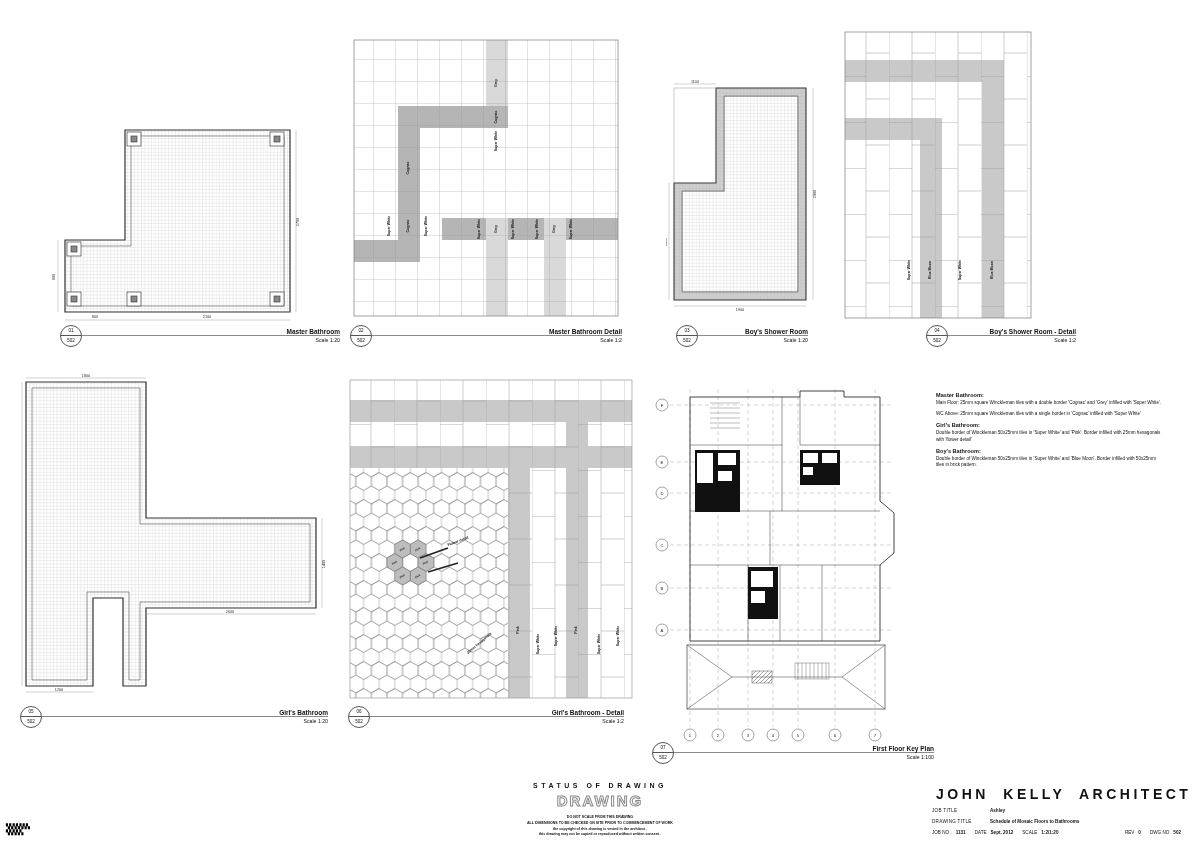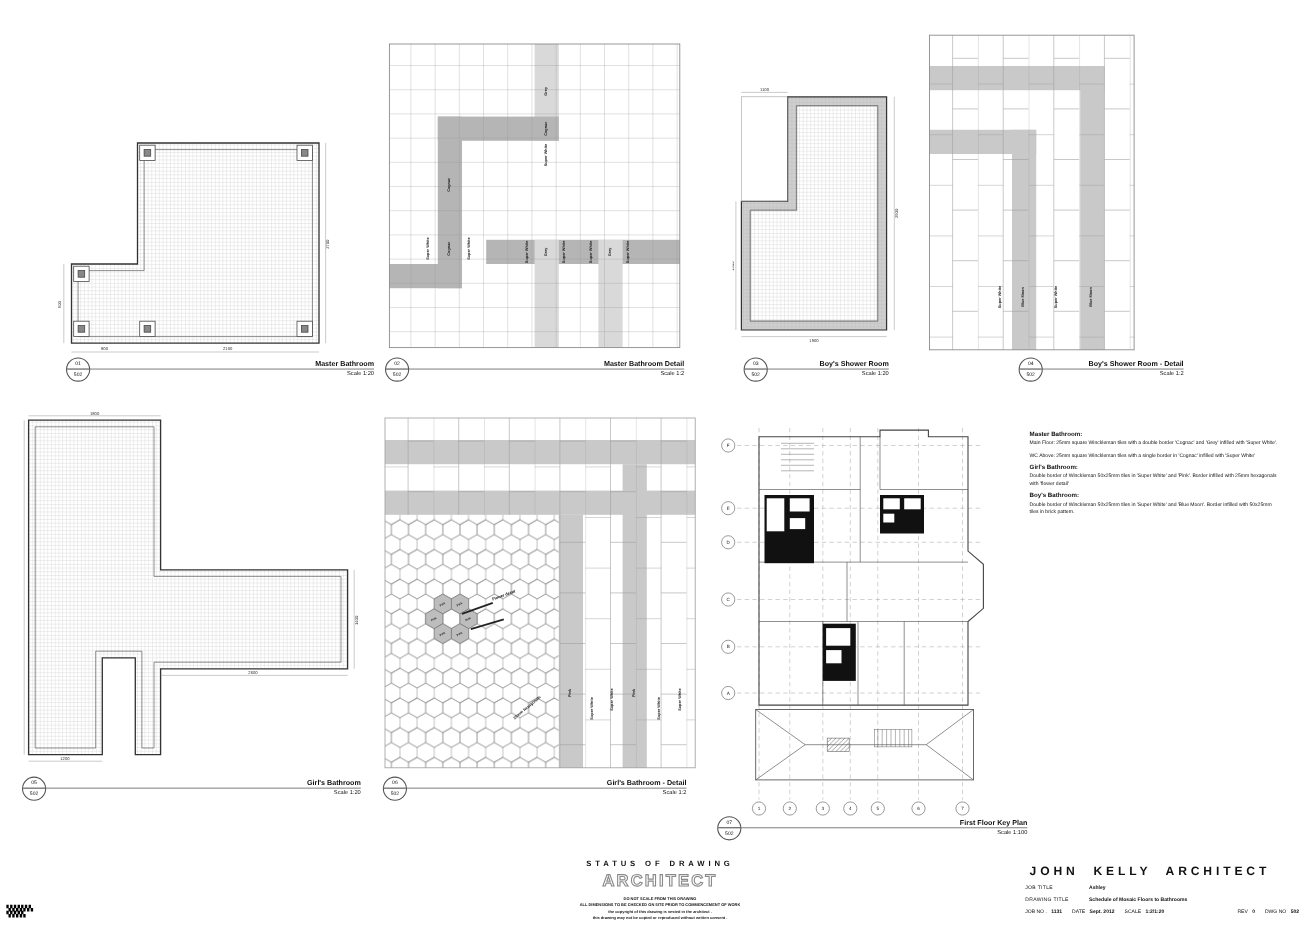--- a/index.html
+++ b/index.html
@@ -26,21 +26,21 @@
   #notes h4{margin:0 0 2px 0;font-size:5.6px;}
   #notes p{margin:0 0 5px 0;font-size:4.6px;line-height:1.35;}
   
   #status{position:absolute;left:440px;top:782px;width:320px;text-align:center;}
   #status .st-head{font-size:7px;font-weight:bold;letter-spacing:3.5px;}
   #status .st-val{margin-top:3px;font-size:15px;font-weight:bold;letter-spacing:2px;
                   color:transparent;-webkit-text-stroke:1px #8a8a8a;}
   #status .st-small{margin-top:6px;font-size:3.6px;line-height:1.6;color:#111;font-weight:bold;}
   
   #tblock{position:absolute;left:932px;top:780px;width:258px;}
-  #tblock .arch{font-size:11px;font-weight:bold;letter-spacing:3.5px;word-spacing:7px;
+  #tblock .arch{font-size:14px;font-weight:bold;letter-spacing:3.5px;word-spacing:7px;
                 white-space:nowrap;margin:6px 0 0 4px;}
   .tb-row{display:flex;align-items:baseline;font-size:4.6px;margin-top:6px;}
   .tb-row .lab{width:58px;flex:none;letter-spacing:0.3px;}
   .tb-row .val{font-weight:bold;}
   .tb-row3{display:flex;align-items:baseline;font-size:4.6px;margin-top:6px;}
   .tb-row3 .pair{margin-right:9px;white-space:nowrap;}
   .tb-row3 .pair .val{font-weight:bold;margin-left:4px;}
   .tb-row3 .right{margin-left:auto;}
   #stamp{position:absolute;left:6px;top:824px;font-size:5px;line-height:1.1;
          letter-spacing:-0.5px;color:#000;font-weight:bold;}
@@ -431,21 +431,21 @@
     <p>Main Floor: 25mm square Winckleman tiles with a double border 'Cognac' and 'Grey' infilled with 'Super White'.</p>
     <p>WC Above: 25mm square Winckleman tiles with a single border in 'Cognac' infilled with 'Super White'</p>
     <h4>Girl's Bathroom:</h4>
     <p>Double border of Winckleman 50x25mm tiles in 'Super White' and 'Pink'. Border infilled with 25mm hexagonals with 'flower detail'</p>
     <h4>Boy's Bathroom:</h4>
     <p>Double border of Winckleman 50x25mm tiles in 'Super White' and 'Blue Moon'. Border infilled with 50x25mm tiles in brick pattern.</p>
   </div>
 
   <div id="status">
     <div class="st-head">STATUS OF DRAWING</div>
-    <div class="st-val">ARCHITECT</div>
+    <div class="st-val">DRAWING</div>
     <div class="st-small">
       <div>DO NOT SCALE FROM THIS DRAWING</div>
       <div>ALL DIMENSIONS TO BE CHECKED ON SITE PRIOR TO COMMENCEMENT OF WORK</div>
       <div>the copyright of this drawing is vested in the architect .</div>
       <div>this drawing may not be copied or reproduced without written consent .</div>
     </div>
   </div>
 
   <div id="tblock">
     <div class="arch">JOHN KELLY ARCHITECT</div>

